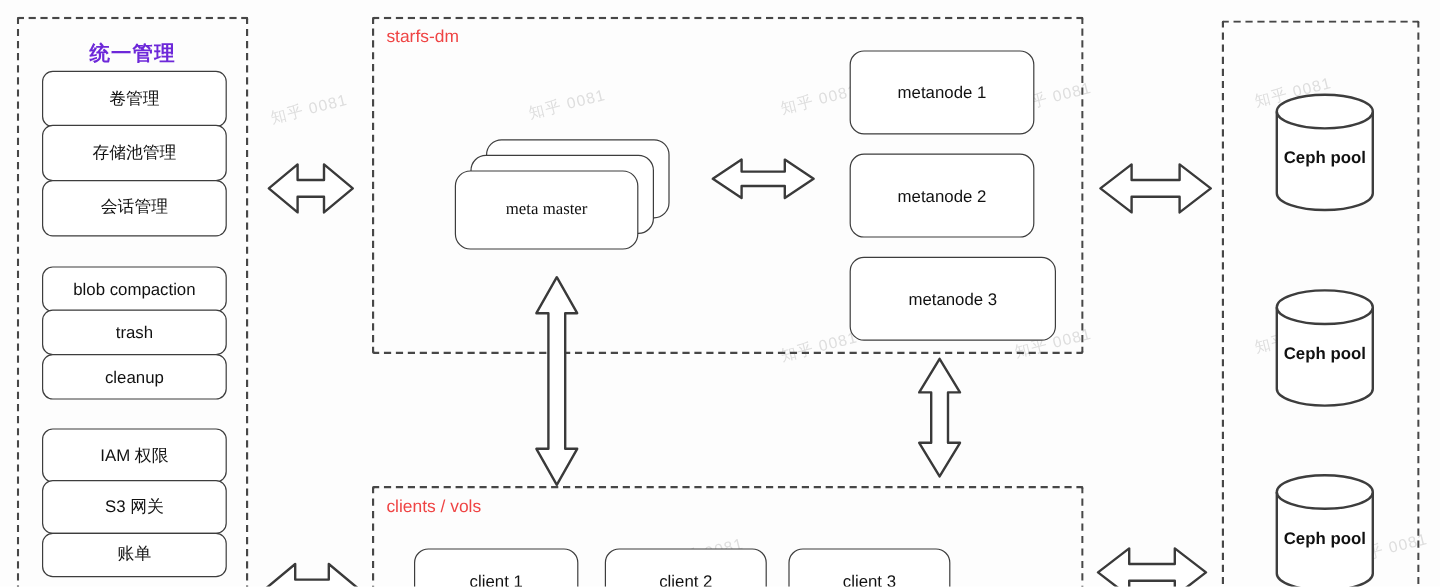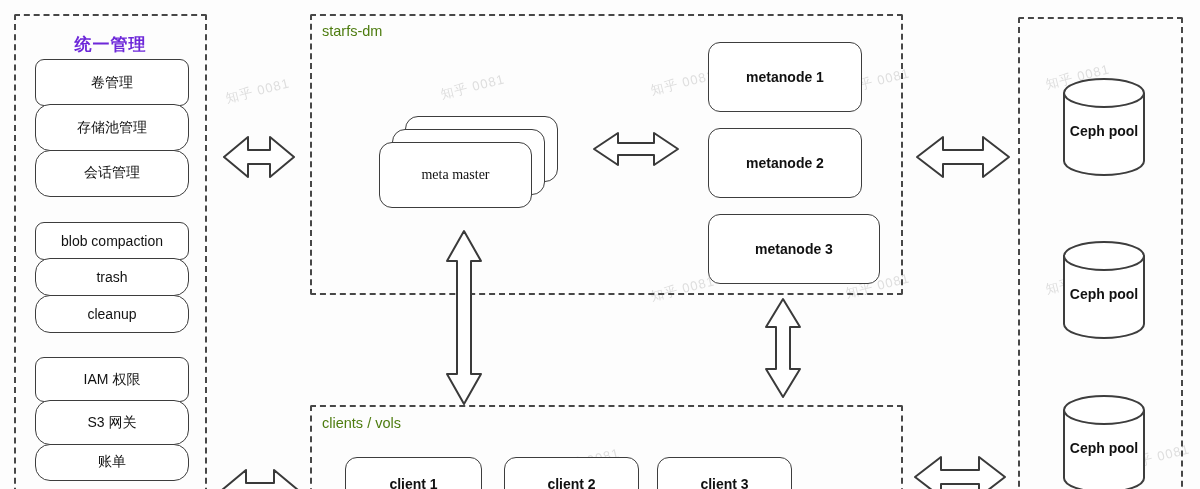--- a/index.html
+++ b/index.html
@@ -7,32 +7,32 @@
     position:relative;width:1200px;height:489px;overflow:hidden;
     background:#fdfdfd;
     font-family:"Liberation Sans","DejaVu Sans",sans-serif;
     color:#222;
   }
   .panel{
     position:absolute;border:2px dashed #474747;background:transparent;
     box-sizing:border-box;border-radius:2px;
   }
   .panel-label{
-    position:absolute;font-size:14.5px;color:#4d7c0f;white-space:nowrap;text-align:center;
+    position:absolute;font-size:14.5px;color:#ef4444;white-space:nowrap;text-align:center;
   }
   .box{
     box-sizing:border-box;background:#ffffff;border:1.6px solid #3d3d3d;
     display:flex;align-items:center;justify-content:center;
     font-size:14px;color:#111;text-align:center;
   }
   .stackgroup{position:absolute;}
   .stackgroup .box{border-radius:9px;width:100%;}
-  .stackgroup .box + .box{margin-top:-1.6px;border-radius:15px;}
+  .stackgroup .box + .box{margin-top:-1.6px;}
   .abs{position:absolute;}
-  .node{border-radius:12px;font-weight:bold;}
+  .node{border-radius:12px;}
   .mm-box{position:absolute;width:153px;height:66px;border-radius:13px;font-family:Liberation Serif, serif;}
   .title{
     position:absolute;width:100%;text-align:center;font-weight:bold;
     font-size:17px;letter-spacing:1px;
   }
   .cylinder{position:absolute;width:84px;height:100px;font-weight:bold;}
   .cylinder svg{position:absolute;left:0;top:0;}
   .cyl-label{
     position:absolute;left:0;top:46px;width:100%;text-align:center;
     font-size:14px;color:#111;

